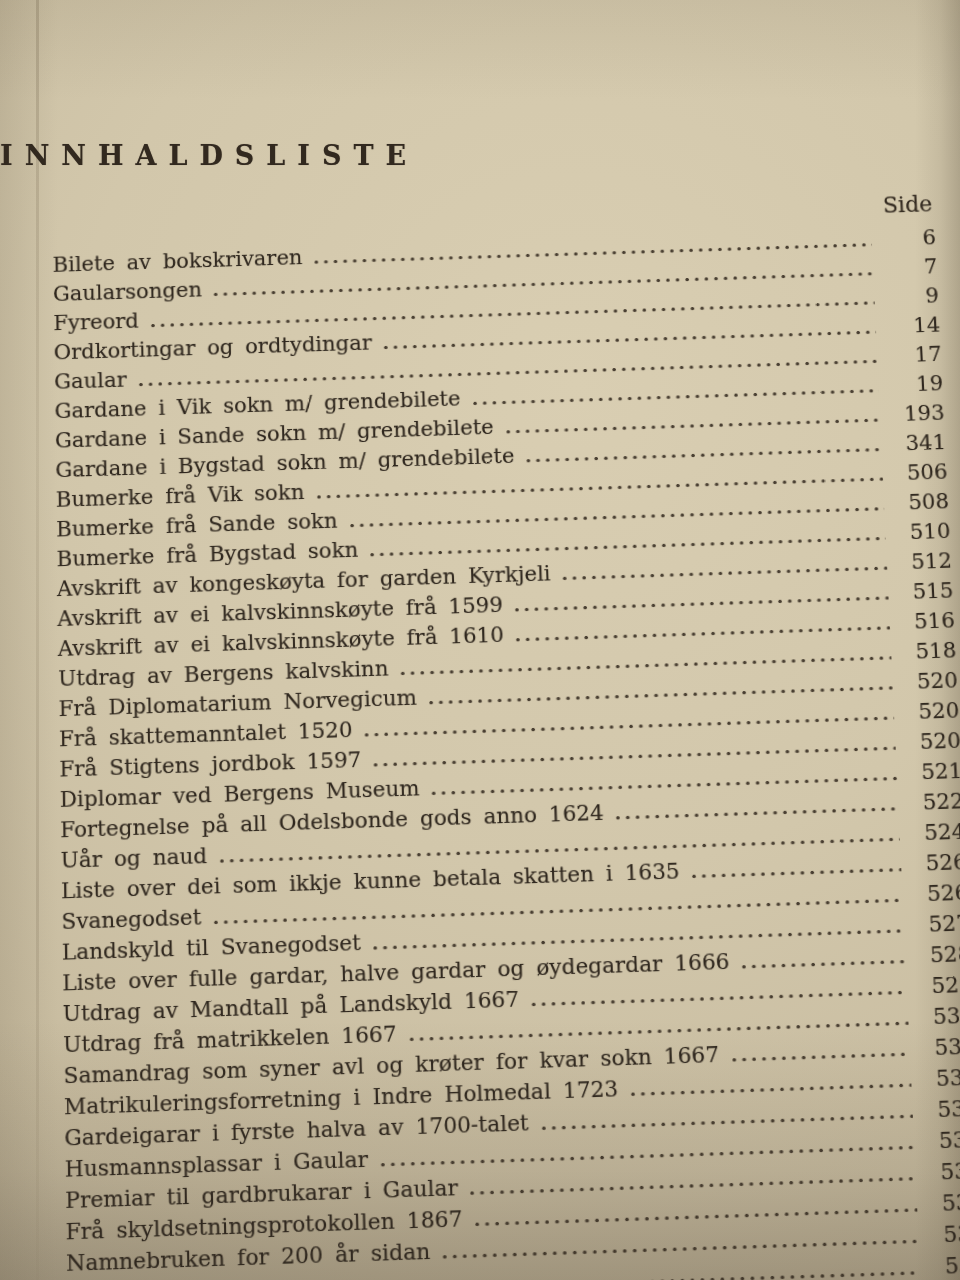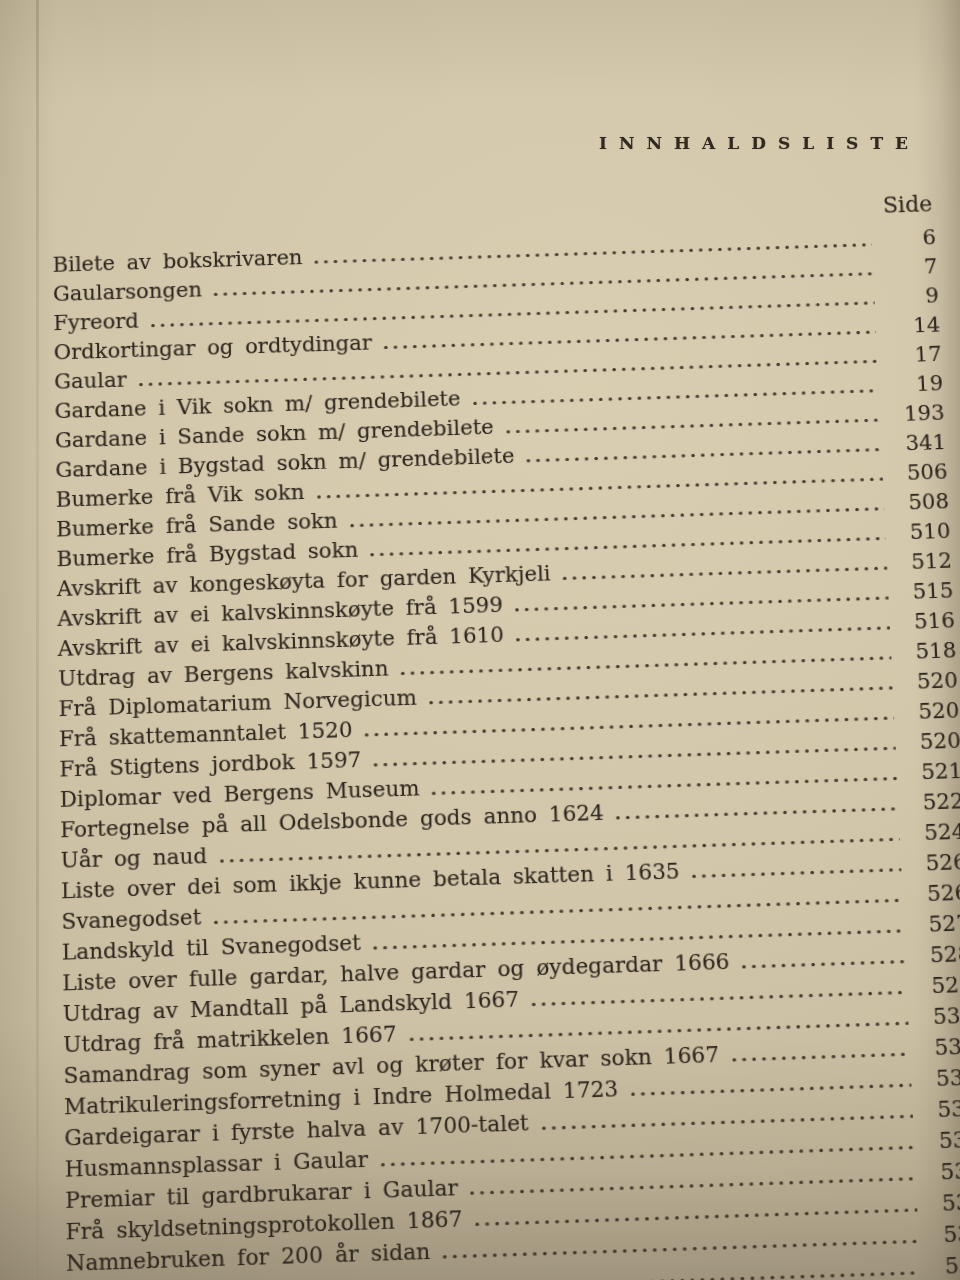--- a/index.html
+++ b/index.html
@@ -28,22 +28,22 @@
     width: 3px;
     background: linear-gradient(180deg,
       rgba(118,104,80,.30) 0%,
       rgba(118,104,80,.12) 35%,
       rgba(118,104,80,.22) 70%,
       rgba(118,104,80,.05) 100%);
   }
   .page-title {
     position: absolute;
     top: 122px; left: 0; right: 40px;
-    text-align: right;
-    font-size: 17px;
+    text-align: left;
+    font-size: 27px;
     font-weight: bold;
     letter-spacing: 12px;
     color: #32291f;
     text-shadow: 0 0 1px rgba(50,41,31,.35);
   }
   .toc {
     position: absolute;
     top: 205px;
     left: 52px;
     width: 882px;

